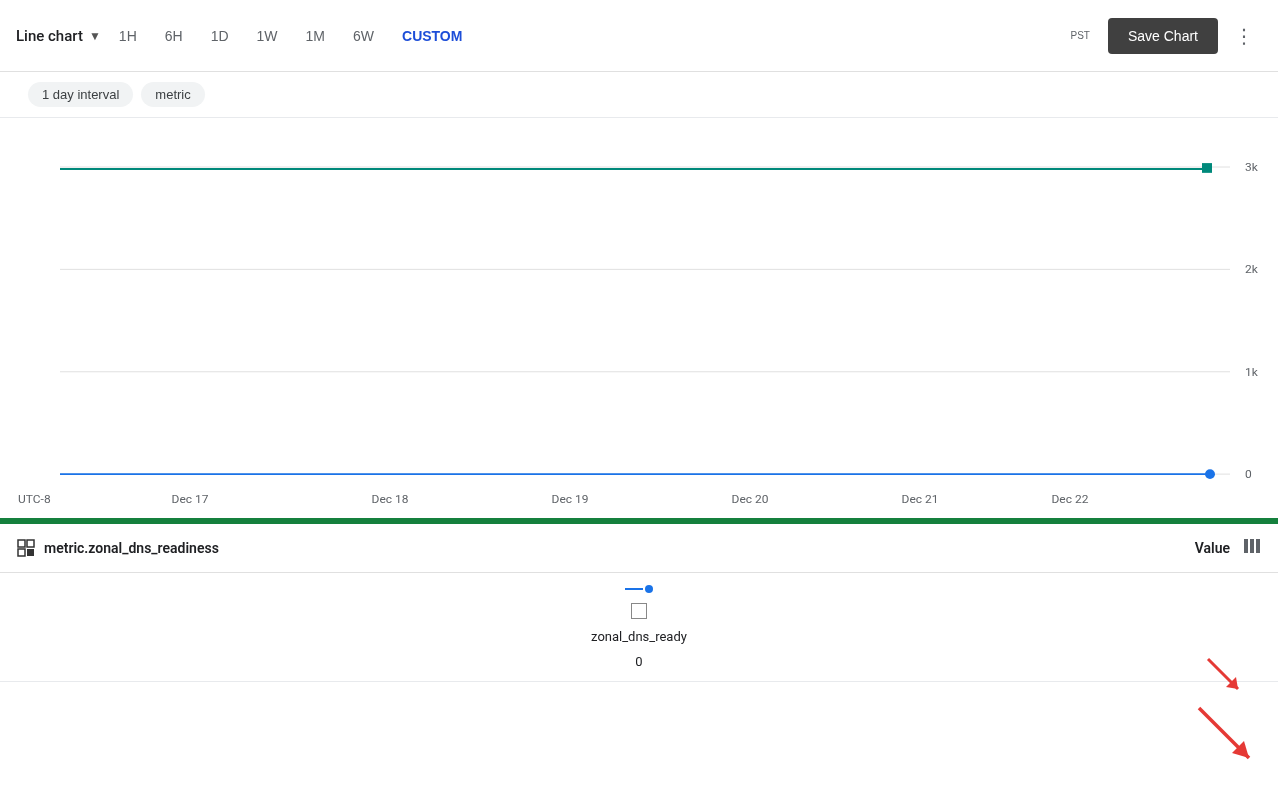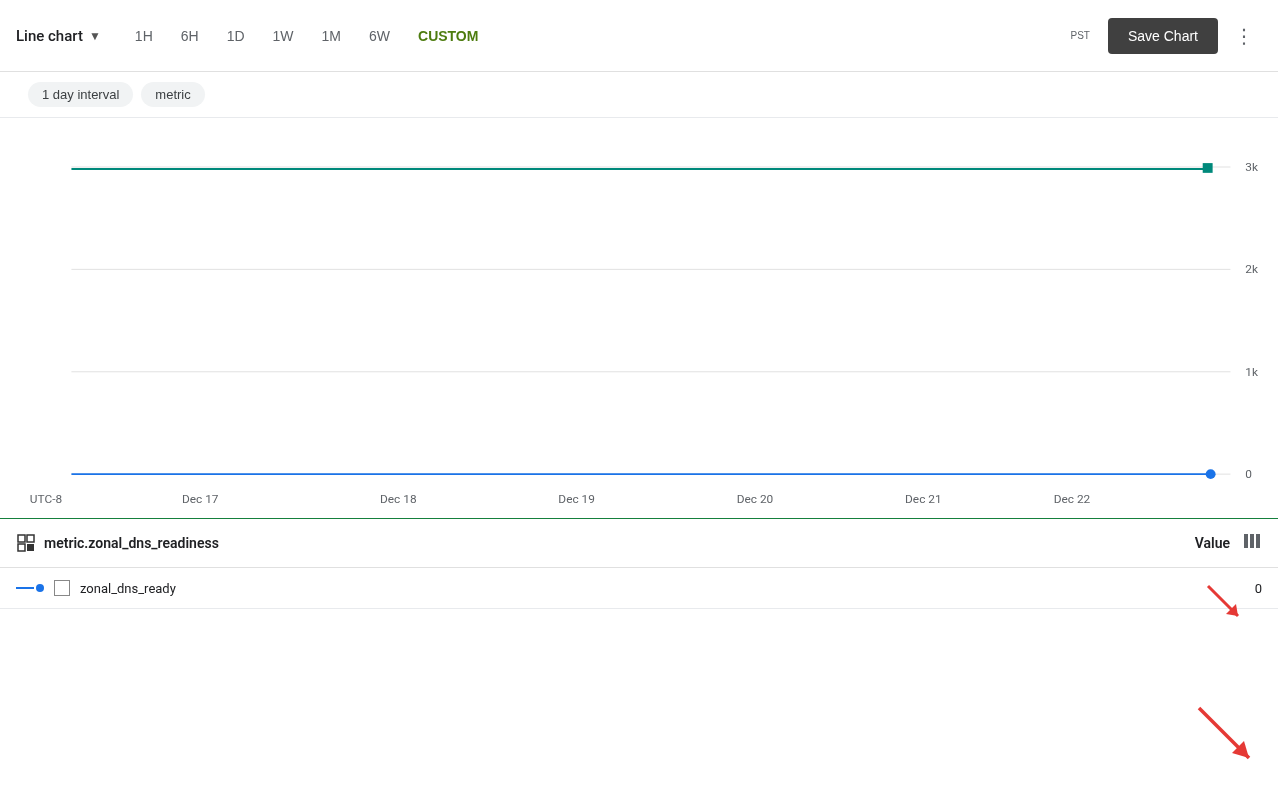--- a/index.html
+++ b/index.html
@@ -23,21 +23,21 @@
     }
 
     .chart-type-selector {
       display: flex;
       align-items: center;
       gap: 6px;
       font-size: 15px;
       font-weight: 500;
       color: #202124;
       cursor: pointer;
-      margin-right: 24px;
+      margin-right: 8px;
     }
 
     .chart-type-selector .chevron {
       font-size: 12px;
       color: #555;
     }
 
     .time-buttons {
       display: flex;
       align-items: center;
@@ -50,21 +50,21 @@
       background: none;
       border: none;
       font-size: 14px;
       color: #5f6368;
       cursor: pointer;
       padding: 6px 10px;
       border-radius: 4px;
     }
 
     .time-btn.active {
-      color: #4d7c0f;
+      color: #1d4ed8;
       font-weight: 600;
     }
 
     .timezone-btn {
       background: none;
       border: none;
       font-size: 10px;
       color: #5f6368;
       cursor: pointer;
       padding: 6px 10px;
@@ -107,25 +107,25 @@
       border-radius: 16px;
       padding: 5px 14px;
       font-size: 13px;
       color: #3c4043;
       cursor: pointer;
     }
 
     .chart-area {
       position: relative;
       height: 400px;
-      padding: 10px 0 0 12px;
+      padding: 10px 0 0 0;
     }
 
     .legend-table {
-      border-top: 1px solid #15803d;
+      border-top: 6px solid #15803d;
       padding: 0;
     }
 
     .legend-header {
       display: flex;
       align-items: center;
       padding: 12px 16px;
       border-bottom: 1px solid #e0e0e0;
     }
 
@@ -153,20 +153,21 @@
       color: #5f6368;
       font-size: 18px;
     }
 
     .legend-row {
       display: flex;
       align-items: center;
       padding: 12px 16px;
       border-bottom: 1px solid #e8eaed;
       gap: 10px;
+      flex-direction: column;
     }
 
     .legend-row.highlighted {
       border: 2px solid #e53935;
     }
 
     .legend-line-blue {
       display: flex;
       align-items: center;
       gap: 2px;

